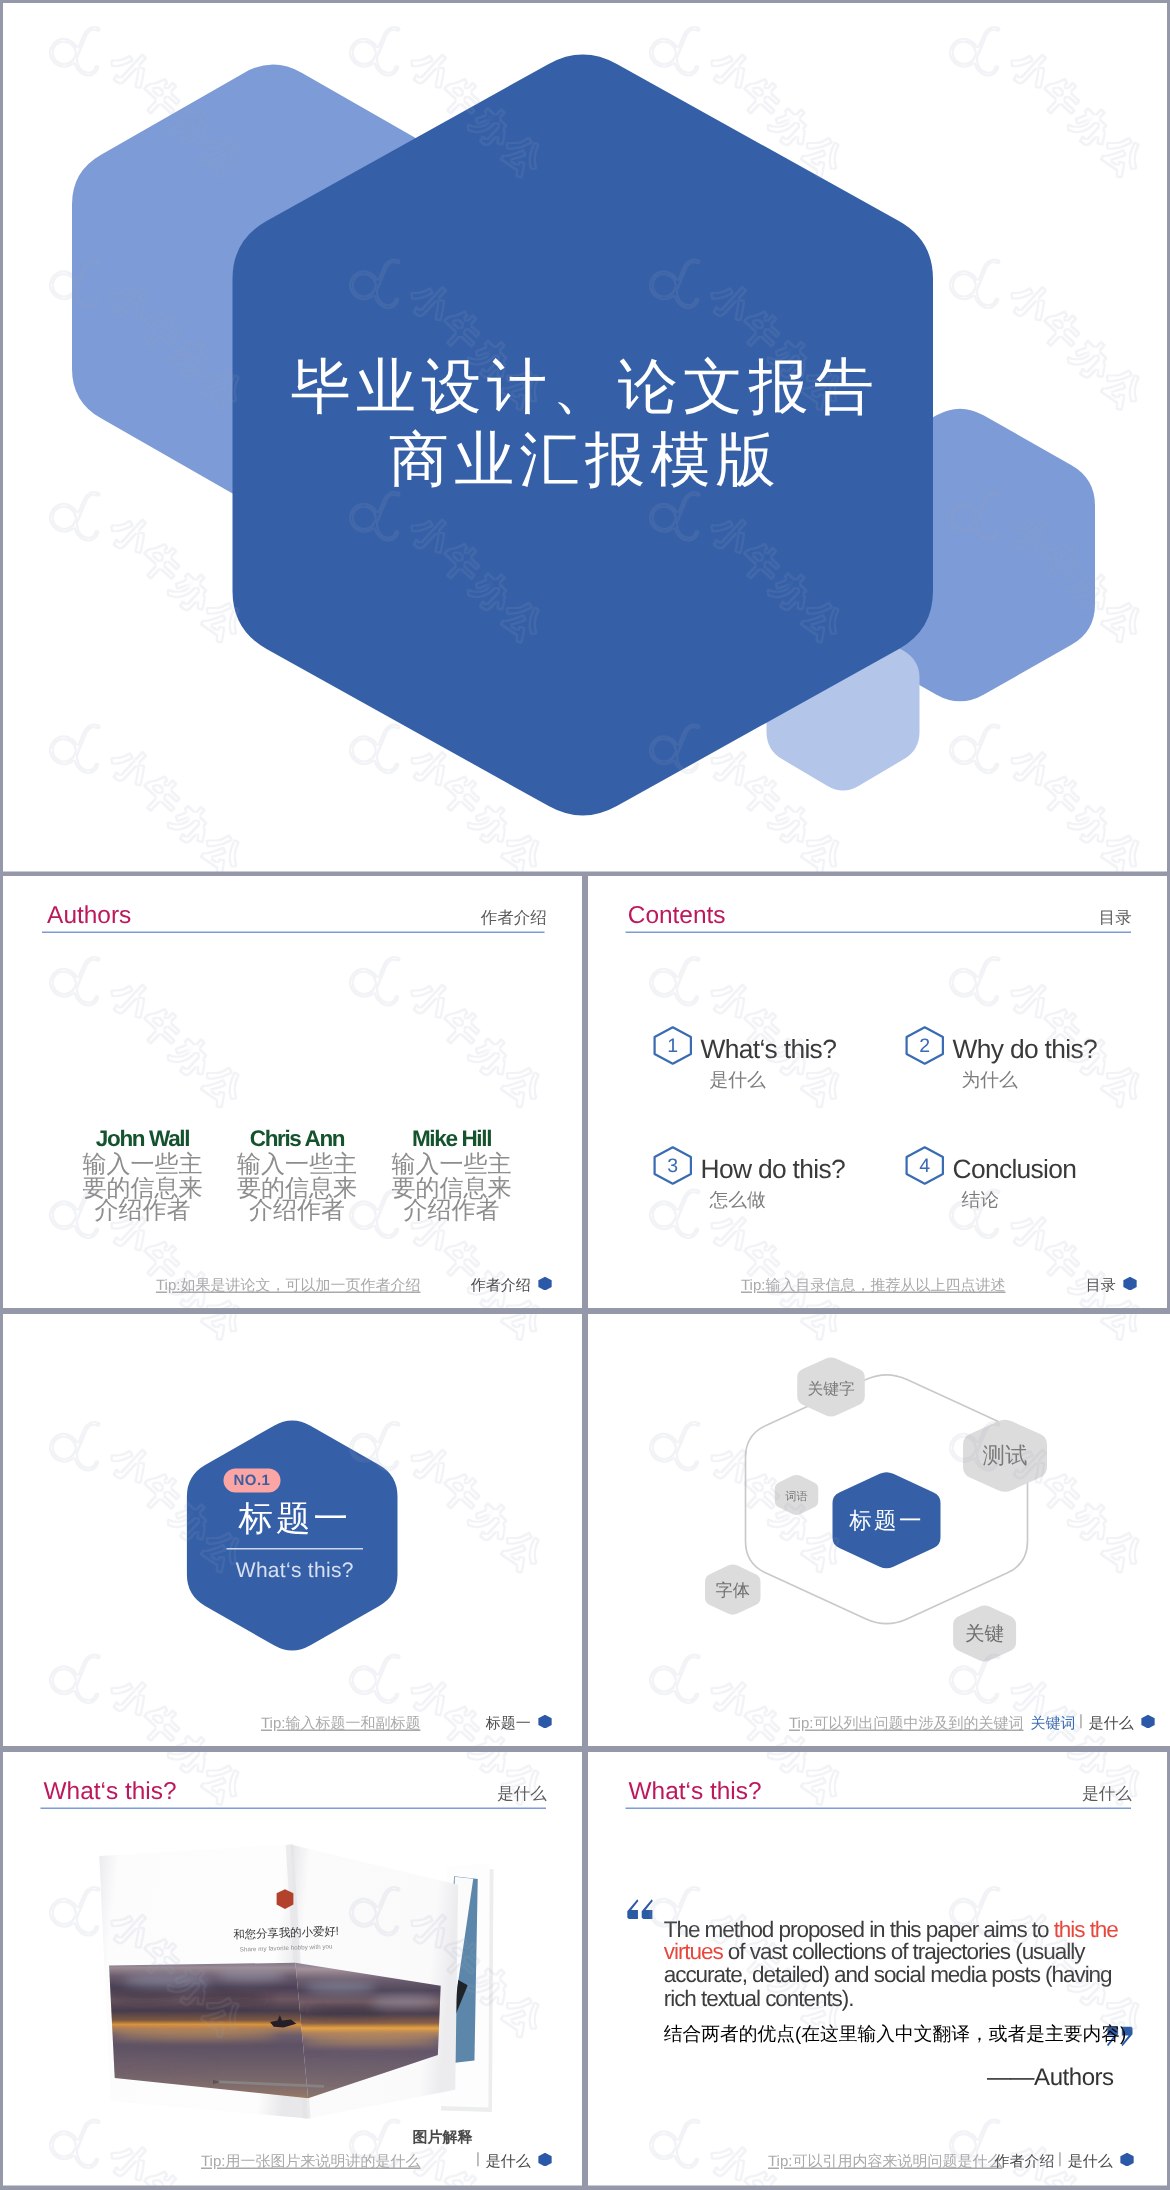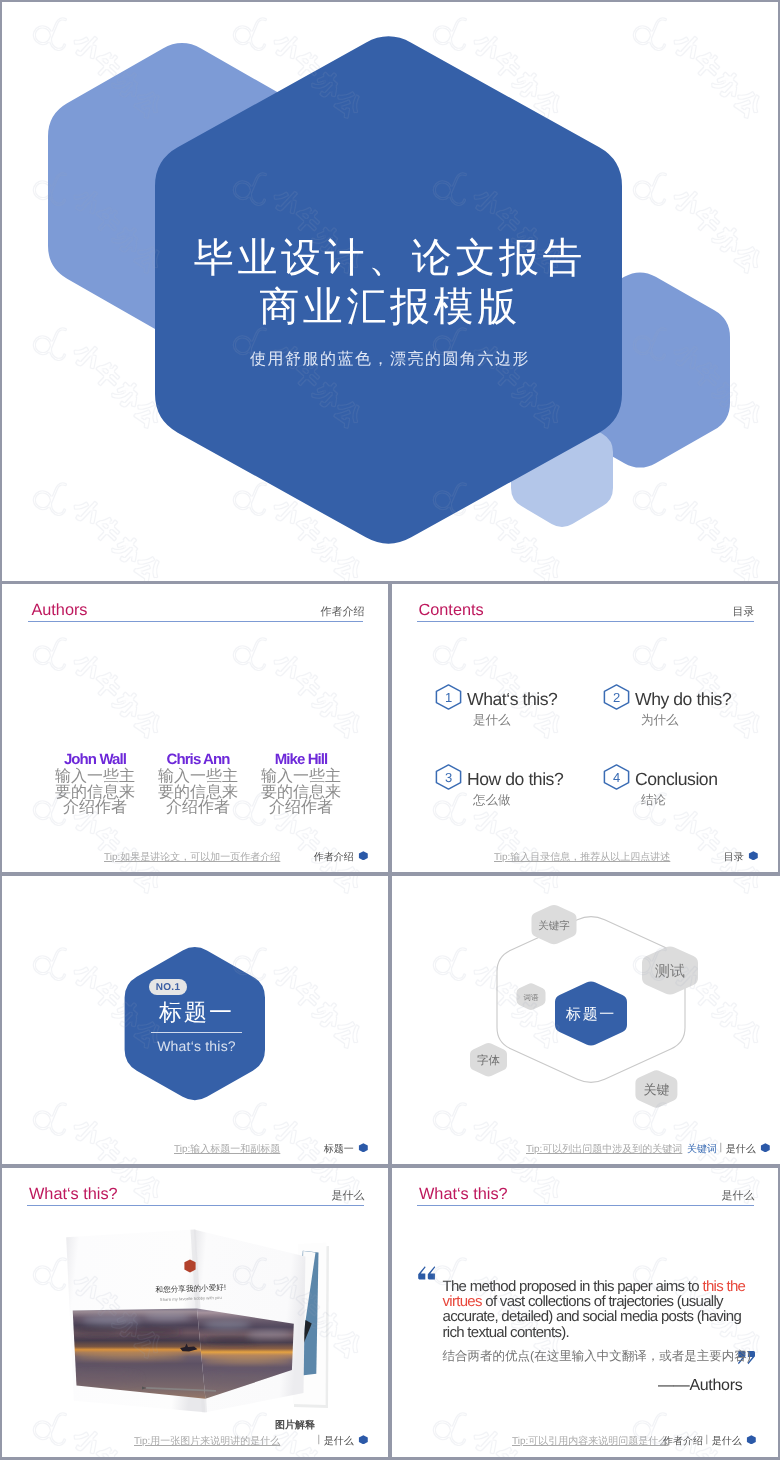--- a/index.html
+++ b/index.html
@@ -18,39 +18,39 @@
   .wmsvg{position:absolute;left:0;top:0;}
   .content{position:absolute;left:0;top:0;width:100%;height:100%;z-index:2;}
   .hdr-en{position:absolute;color:#be185d;white-space:nowrap;}
   .hdr-cn{position:absolute;color:#5a5a5a;white-space:nowrap;font-size:11px;}
   .hdr-rule{position:absolute;background:#7d9bd4;}
   .ftip{position:absolute;color:#a9a9a9;white-space:nowrap;text-align:right;font-size:10px;text-decoration:underline;}
   .flab{position:absolute;color:#4a4a4a;white-space:nowrap;font-size:10px;}
   .fhex{position:absolute;}
   svg{display:block;}
   .au{position:absolute;top:167px;width:102px;text-align:center;}
-  .au-name{font-size:15px;font-weight:700;color:#6d28d9;letter-spacing:-.9px;line-height:18px;}
+  .au-name{font-size:15px;font-weight:700;color:#14532d;letter-spacing:-.9px;line-height:18px;}
   .au-d{font-size:16px;color:#8d8d8d;line-height:15.5px;}
   .toc{position:absolute;}
   .toc-hex{position:absolute;left:0;top:0;}
   .toc-en{position:absolute;left:32px;top:4.5px;font-size:17.6px;color:#3a3a3a;white-space:nowrap;letter-spacing:-.45px;font-weight:400;}
   .toc-cn{position:absolute;left:38px;top:28px;font-size:12.5px;color:#7d7d7d;white-space:nowrap;}
   .sec-badge{position:absolute;left:147px;top:102.5px;width:38px;height:16.5px;border-radius:9px;
-             background:#e5e5e5;color:#3b5ea3;font-size:10px;font-weight:700;letter-spacing:.3px;
+             background:#fca5a5;color:#3b5ea3;font-size:10px;font-weight:700;letter-spacing:.3px;
              text-align:center;line-height:17px;}
   .sec-title{position:absolute;left:125px;top:122px;width:139px;text-align:center;
              font-size:23px;color:#fff;letter-spacing:2px;line-height:28px;}
   .sec-rule{position:absolute;left:149px;top:155.5px;width:91px;height:1.2px;background:#cfd9ec;}
   .sec-sub{position:absolute;left:125px;top:162px;width:139px;text-align:center;
            font-size:14px;color:#d8e0ef;letter-spacing:.2px;}
   .qm{position:absolute;}
   .qtext{position:absolute;left:50.5px;top:111px;width:304px;font-size:15px;color:#3d3d3d;
          line-height:15.2px;letter-spacing:-.7px;}
   .qtext .hl{color:#e8483c;}
-  .qcn{position:absolute;left:50.5px;top:180px;font-size:12.5px;color:#737373;white-space:nowrap;}
+  .qcn{position:absolute;left:50.5px;top:180px;font-size:12.5px;color:#000000;white-space:nowrap;}
   .qattr{position:absolute;left:266px;top:209px;font-size:16px;color:#333;white-space:nowrap;letter-spacing:-.3px;}
 </style>
 </head>
 <body>
 
 <div class="page">
 
 <div class="slide s1">
   <svg class="content" width="776" height="579" viewBox="0 0 776 579">
     <path fill="#7d9bd6" d="M 160.91 46.43 Q 180.00 35.50 199.09 46.43 L 294.91 101.32 Q 314.00 112.25 314.00 134.25 L 314.00 243.75 Q 314.00 265.75 294.91 276.68 L 199.09 331.57 Q 180.00 342.50 160.91 331.57 L 65.09 276.68 Q 46.00 265.75 46.00 243.75 L 46.00 134.25 Q 46.00 112.25 65.09 101.32 Z"></path>
@@ -248,21 +248,20 @@
               <path d="M13.0 1.6 C10.2 2.6 9.3 5.3 10.3 8.2 L14.4 19.2 C15.6 22.6 14.2 25.9 11.0 27.2 C7.6 28.5 4.0 27.0 2.8 23.8 C1.6 20.6 3.0 17.2 6.3 15.9 C8.6 15.0 11.0 15.4 12.7 16.8"></path>
               <path d="M15.0 20.0 C17.6 22.6 21.4 23.3 24.0 21.5 C25.9 20.2 26.4 17.8 25.4 15.8"></path>
             </g>
             <text x="0" y="0" transform="translate(870,662) rotate(43)" font-size="25" font-weight="700" letter-spacing="3" fill="#000" stroke="#000" stroke-width="2.2" stroke-linejoin="round">小牛办公</text>
           </g>
         </svg>
       </div>
   <div class="content" style="z-index:8">
     <div style="position:absolute;left:0;top:234px;width:776px;text-align:center;font-size:40px;color:#fff;letter-spacing:3.6px;line-height:44px;">毕业设计、论文报告</div>
     <div style="position:absolute;left:0;top:283px;width:776px;text-align:center;font-size:40px;color:#fff;letter-spacing:3.6px;line-height:44px;">商业汇报模版</div>
-    <div style="position:absolute;left:0;top:347px;width:776px;text-align:center;font-size:16px;color:#e0e7f5;letter-spacing:1.5px;">使用舒服的蓝色，漂亮的圆角六边形</div>
   </div>
 </div>
 
 <div class="slide s2">
   <div class="wm" id="wm2">
         <svg class="wmsvg" width="386" height="288">
           <defs>
             <filter id="wmf1" x="-10%" y="-10%" width="120%" height="120%">
               <feMorphology operator="erode" radius="1.05" in="SourceAlpha" result="er"></feMorphology>
               <feComposite operator="out" in="SourceAlpha" in2="er" result="ring"></feComposite>

